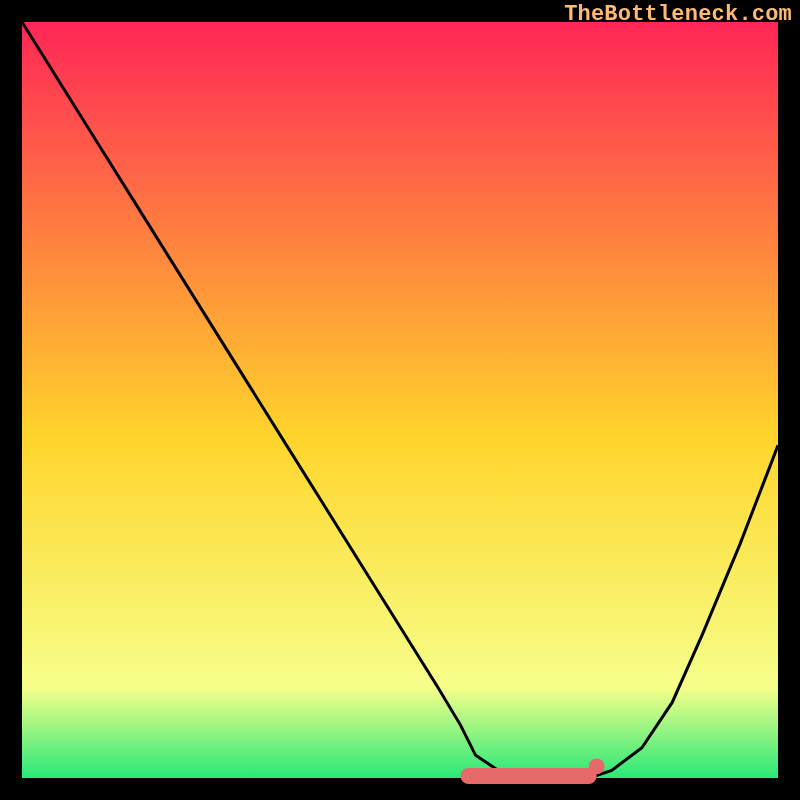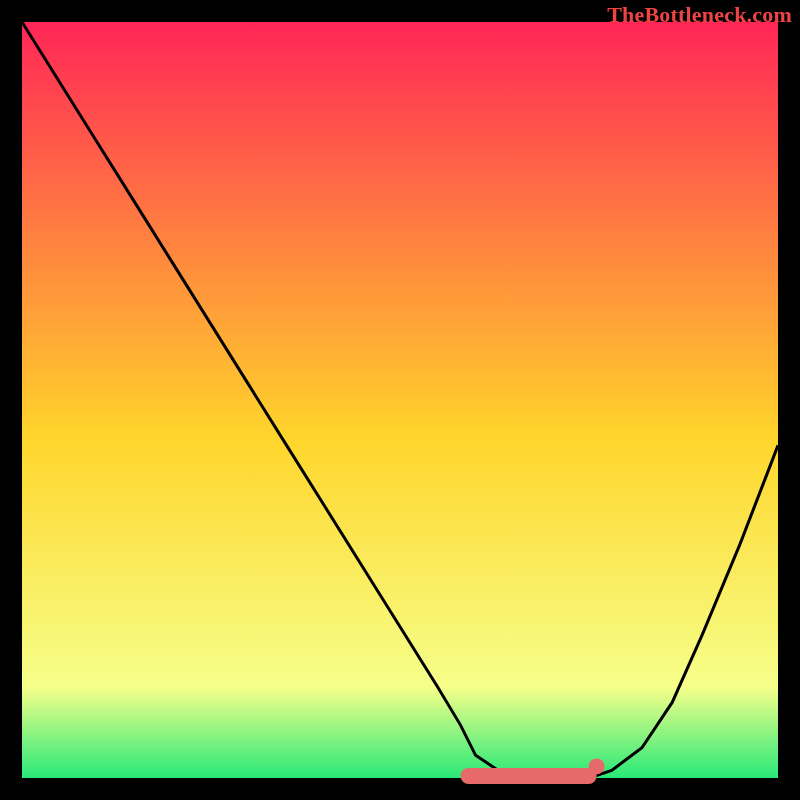--- a/index.html
+++ b/index.html
@@ -17,24 +17,24 @@
     background: #000;
   }
   svg {
     position: absolute;
     inset: 0;
   }
   .watermark {
     position: absolute;
     top: 2px;
     right: 8px;
-    font-family: Liberation Serif, serif;
+    font-family: Liberation Mono, monospace;
     font-size: 22px;
     font-weight: 600;
-    color: #ef4444;
+    color: #fdba74;
     letter-spacing: 0.2px;
   }
 </style>
 </head>
 <body>
 
 <div class="stage">
   <svg viewBox="0 0 800 800" preserveAspectRatio="none">
     <defs>
       <linearGradient id="bgGrad" x1="0" y1="0" x2="0" y2="1">

